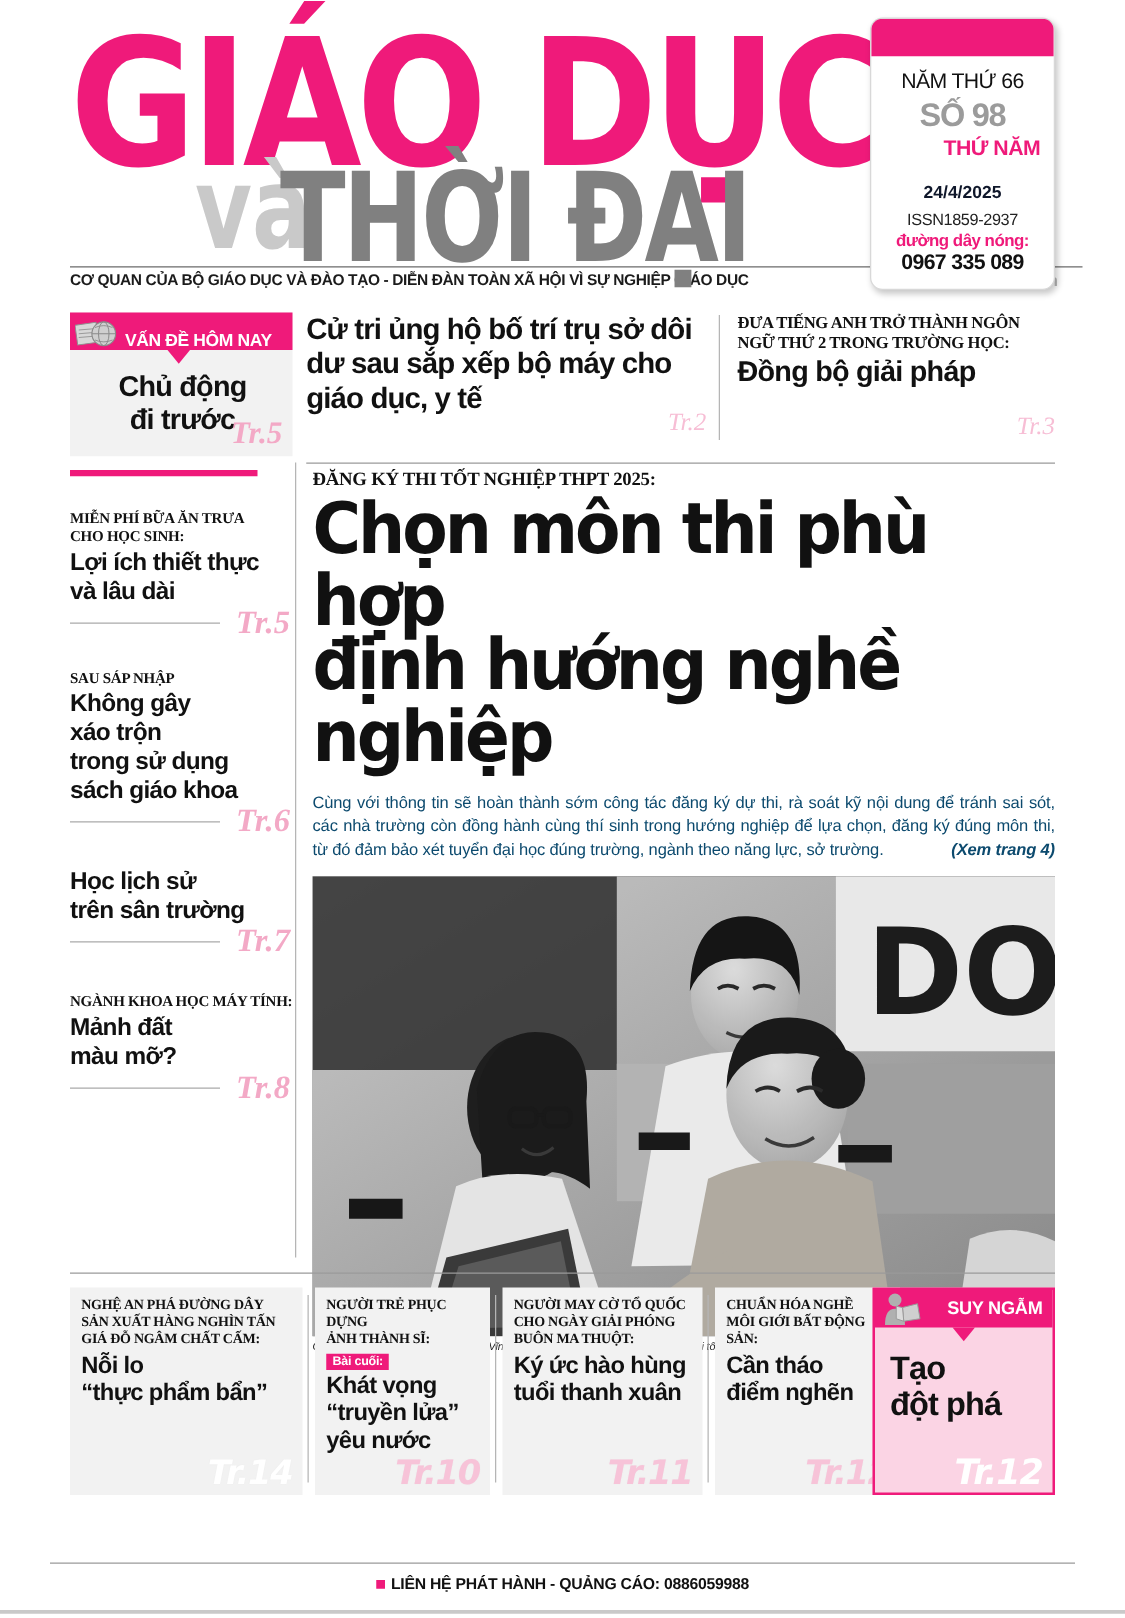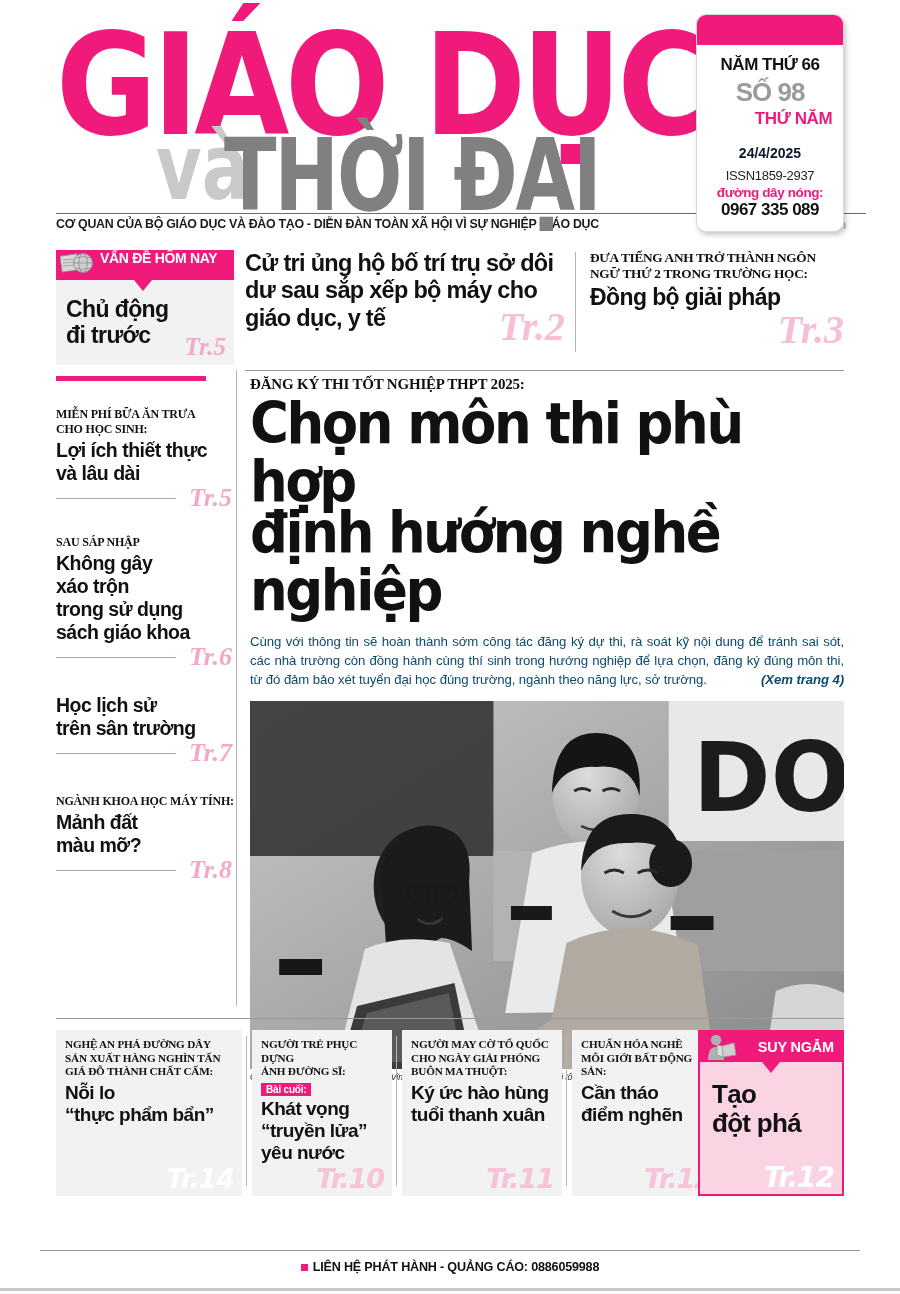--- a/index.html
+++ b/index.html
@@ -51,47 +51,47 @@
   }
 
   
   .issue-box {
     position:absolute; right:16px; top:14px; width:148px; height:218px;
     background:#fff; border:1px solid #d8d8d8; border-radius:10px;
     box-shadow: 2px 3px 5px rgba(0,0,0,.22);
     overflow:hidden; text-align:center;
   }
   .issue-top { height:30px; background:#ef1a7a; }
-  .issue-year { margin-top:10px; font-size:17px; font-weight:700; color:#111; letter-spacing:-0.5px;}
+  .issue-year { margin-top:10px; font-size:17px; font-weight:400; color:#111; letter-spacing:-0.5px;}
   .issue-num { margin-top:2px; font-size:26px; font-weight:700; color:#9b9b9b; letter-spacing:-1px;}
   .issue-day { margin-top:1px; font-size:17px; font-weight:700; color:#ef1a7a; letter-spacing:-0.4px;padding-left:47px;}
   .issue-date { margin-top:16px; font-size:14px; font-weight:700; color:#0f172a; }
   .issue-issn { margin-top:7px; font-size:13px; color:#222; letter-spacing:-0.3px;}
   .issue-hot { margin-top:2px; font-size:13.5px; font-weight:700; color:#ef1a7a; letter-spacing:-0.4px;}
   .issue-phone { margin-top:0px; font-size:17px; font-weight:700; color:#111; letter-spacing:-0.5px;}
 
   
   .top-sec { position:relative; margin-top:10px; height: 120px; }
   .vdhn-box { position:absolute; left:16px; top:0; width:178px; height:115px; background:#f2f2f2; }
-  .vdhn-head { position:relative; height:30px; background:#ef1a7a; display:flex; align-items:flex-start; }
+  .vdhn-head { position:relative; height:30px; background:#ef1a7a; display:flex; align-items:flex-end; }
   .vdhn-icon { width:40px; height:26px; margin-left:4px; flex:0 0 auto; position:relative; }
   .vdhn-label { color:#fff; font-size:14px; font-weight:700; letter-spacing:-0.3px; }
   .vdhn-notch { position:absolute; left:78px; top:30px; width:0;height:0;
      border-left:9px solid transparent;border-right:9px solid transparent;border-top:11px solid #ef1a7a; }
-  .vdhn-title { padding: 16px 8px 0 10px; font-size:23px; font-weight:700; color:#111; line-height:1.14; letter-spacing:-0.6px; }
+  .vdhn-title { padding: 16px 8px 0 10px; font-size:23px; font-weight:700; color:#111; line-height:1.14; letter-spacing:-0.6px;text-align:center; }
   .vdhn-pg { position:absolute; right:8px; bottom:4px; font-family:"Liberation Serif", serif; font-style:italic; font-weight:700; font-size:25px; color:#f3a9c6; }
 
   .topnews { position:absolute; left:205px; top:0; right:16px; height:115px; }
   .tn-col-a { position:absolute; left:0; top:0; width:320px; }
   .tn-divider { position:absolute; left:330px; top:2px; width:1px; height:100px; background:#b5b5b5; }
   .tn-col-b { position:absolute; left:345px; top:0; right:0; }
   .tn-head { font-size:23.5px; font-weight:700; color:#111; line-height:1.16; letter-spacing:-0.7px; }
   .tn-kicker { font-family:"Liberation Serif", serif; font-weight:700; font-size:13.3px; color:#111; line-height:1.18; letter-spacing:-0.3px;}
   .tn-head-sm { font-size:23px; font-weight:700; color:#111; line-height:1.16; letter-spacing:-0.6px; margin-top:3px; }
-  .tn-pg { position:absolute; bottom:-4px; font-family:"Liberation Serif", serif; font-style:italic; font-weight:700; font-size:40px; color:#f7bed5; }
+  .tn-pg { position:absolute; bottom:-4px; font-family:"Liberation Serif", serif; font-style:italic; font-weight:400; font-size:20px; color:#f7bed5; }
   .rule-top { position:absolute; left:205px; top:120px; right:16px; border-top:1px solid #9a9a9a; }
 
   
   .content { position:relative; margin-top:6px; height: 640px; }
   .sidebar { position:absolute; left:16px; top:0; width:178px; }
   .sb-accent { width:150px; height:5px; background:#ef1a7a; margin-bottom:26px; }
   .sb-item { position:relative; padding-bottom:6px; }
   .sb-kicker { font-family:"Liberation Serif", serif; font-weight:700; font-size:12px; color:#111; line-height:1.25; letter-spacing:-0.2px; }
   .sb-title { font-size:19.5px; font-weight:700; color:#111; line-height:1.18; letter-spacing:-0.5px; margin-top:2px; }
   .sb-foot { position:relative; height:30px; }
@@ -343,34 +343,34 @@
     </div>
   </div>
 
   <div class="bottom">
     <div class="bot-rule-top"></div>
 
     <div class="bcell" style="left:16px; width:186px;">
       <div class="b-kicker">
           <div>NGHỆ AN PHÁ ĐƯỜNG DÂY</div>
           <div>SẢN XUẤT HÀNG NGHÌN TẤN</div>
-          <div>GIÁ ĐỖ THÀNH CHẤT CẤM:</div>
+          <div>GIÁ ĐỖ NGÂM CHẤT CẤM:</div>
         </div>
       <div class="b-title">
           <div>Nỗi lo</div>
           <div>“thực phẩm bẩn”</div>
         </div>
       <div class="b-pg">Tr.14</div>
     </div>
     <div class="bsep" style="left:206px;"></div>
 
     <div class="bcell" style="left:212px; width:140px;">
       <div class="b-kicker">
           <div>NGƯỜI TRẺ PHỤC DỰNG</div>
-          <div>ẢNH ĐƯỜNG SĨ:</div>
+          <div>ẢNH THÀNH SĨ:</div>
         </div>
       <div><span class="badge">Bài cuối:</span></div>
       <div class="b-title" style="margin-top:1px;">
           <div>Khát vọng</div>
           <div>“truyền lửa”</div>
           <div>yêu nước</div>
         </div>
       <div class="b-pg b-pg-pink">Tr.10</div>
     </div>
     <div class="bsep" style="left:356px;"></div>

